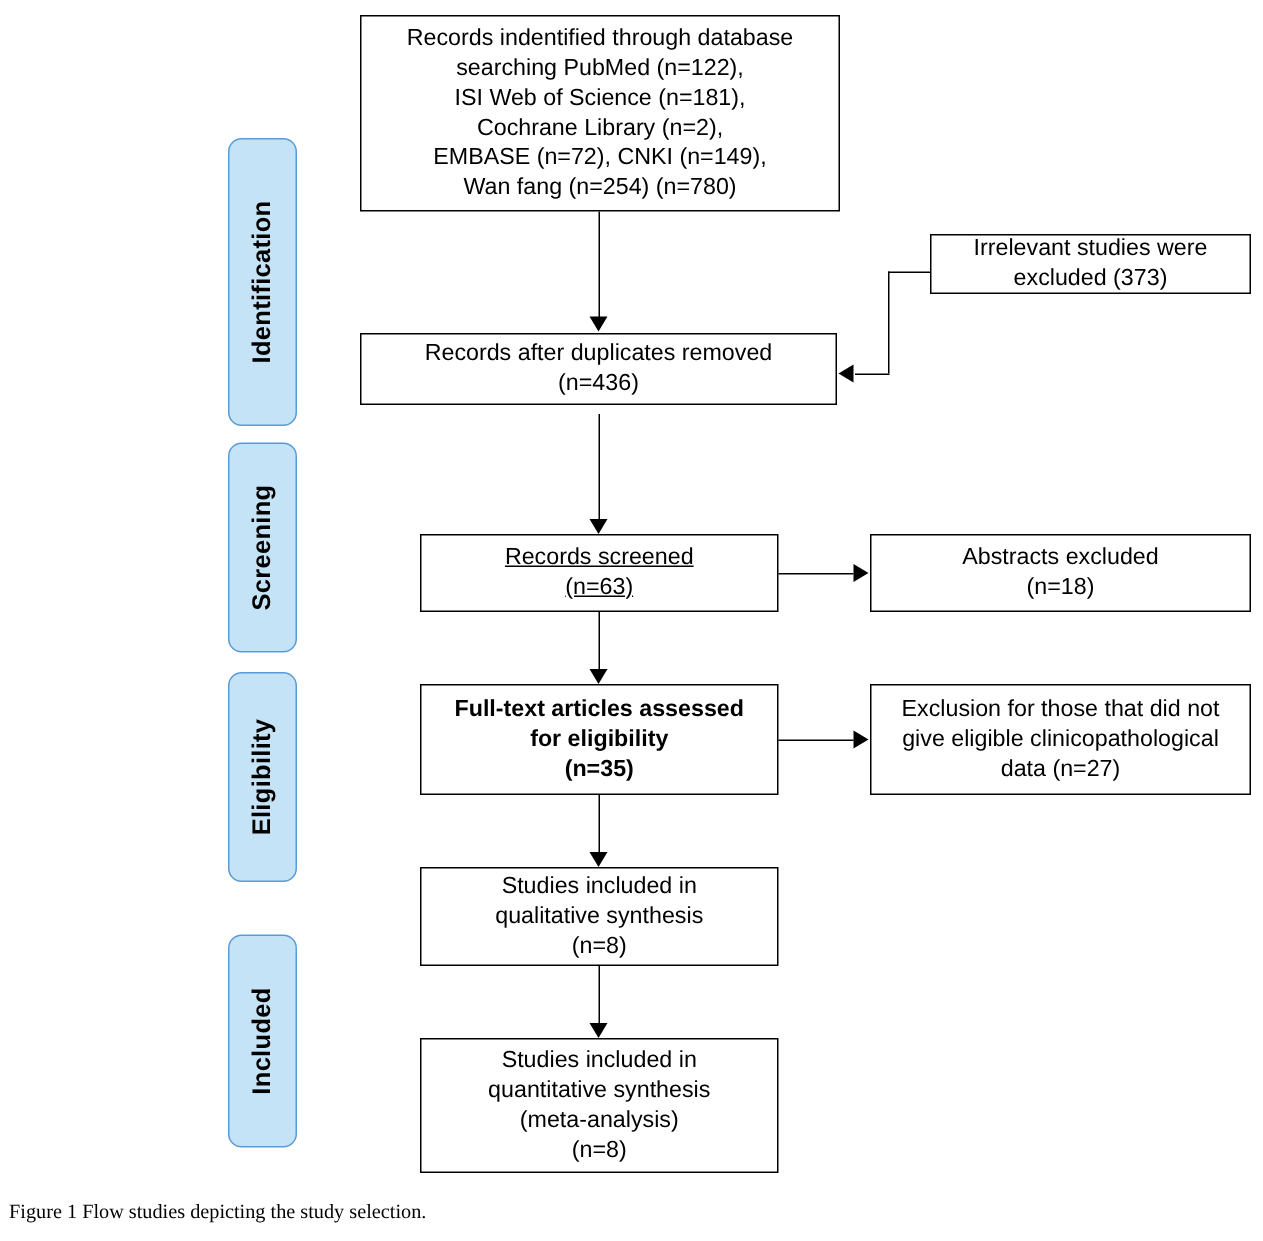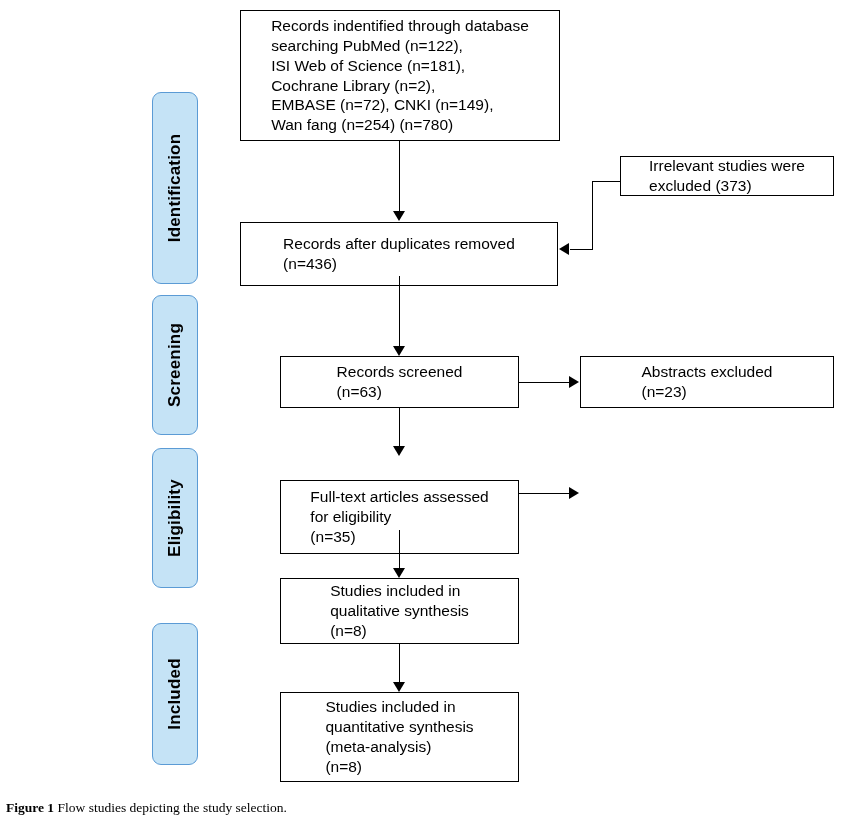--- a/index.html
+++ b/index.html
@@ -41,20 +41,21 @@
 
   
   .flow-box {
     position: absolute;
     box-sizing: border-box;
     background: #ffffff;
     border: 1.6px solid #000000;
     display: flex;
     align-items: center;
     justify-content: center;
+    text-align: center;
     padding: 2px 6px;
   }
   .flow-box .box-text {
     font-size: 15.5px;
     line-height: 1.28;
     white-space: pre-line;
     color: #000000;
   }
 
   
@@ -97,21 +98,21 @@
   #caption {
     position: absolute;
     left: 6px;
     top: 800px;
     font-family: "Liberation Serif", serif;
     font-size: 13.5px;
     color: #000000;
     white-space: nowrap;
   }
   #caption .cap-label {
-    font-weight: bold;
+    font-weight: normal;
   }
 </style>
 </head>
 <body>
 
 <div id="page">
 
   <div class="stage-bar" style="left:152px; top:92px; width:46px; height:192px;">
     <span class="stage-text">Identification</span>
   </div>
@@ -135,41 +136,46 @@
 Cochrane Library (n=2),
 EMBASE (n=72), CNKI (n=149),
 Wan fang (n=254) (n=780)</span>
   </div>
 
   <div class="flow-box" style="left:620px; top:156px; width:214px; height:40px;">
     <span class="box-text">Irrelevant studies were
 excluded (373)</span>
   </div>
 
-  <div class="flow-box" style="left:240px; top:222px; width:318px; height:64px;">
+  <div class="flow-box" style="left:240px; top:222px; width:318px; height:48px;">
     <span class="box-text">Records after duplicates removed
 (n=436)</span>
   </div>
 
-  <div class="flow-box" style="left:280px; top:356px; width:239px; height:52px;">
+  <div class="flow-box" style="left:280px; top:356px; width:239px; height:52px;text-decoration:underline;">
     <span class="box-text">Records screened
 (n=63)</span>
   </div>
 
   <div class="flow-box" style="left:580px; top:356px; width:254px; height:52px;">
     <span class="box-text">Abstracts excluded
-(n=23)</span>
-  </div>
-
-  <div class="flow-box" style="left:280px; top:480px; width:239px; height:74px;">
+(n=18)</span>
+  </div>
+
+  <div class="flow-box" style="left:280px; top:456px; width:239px; height:74px;font-weight:bold;">
     <span class="box-text">Full-text articles assessed
 for eligibility
 (n=35)</span>
   </div>
 
+  <div class="flow-box" style="left:580px; top:456px; width:254px; height:74px;">
+    <span class="box-text">Exclusion for those that did not
+give eligible clinicopathological
+data (n=27)</span>
+  </div>
 
   <div class="flow-box" style="left:280px; top:578px; width:239px; height:66px;">
     <span class="box-text">Studies included in
 qualitative synthesis
 (n=8)</span>
   </div>
 
   <div class="flow-box" style="left:280px; top:692px; width:239px; height:90px;">
     <span class="box-text">Studies included in
 quantitative synthesis

